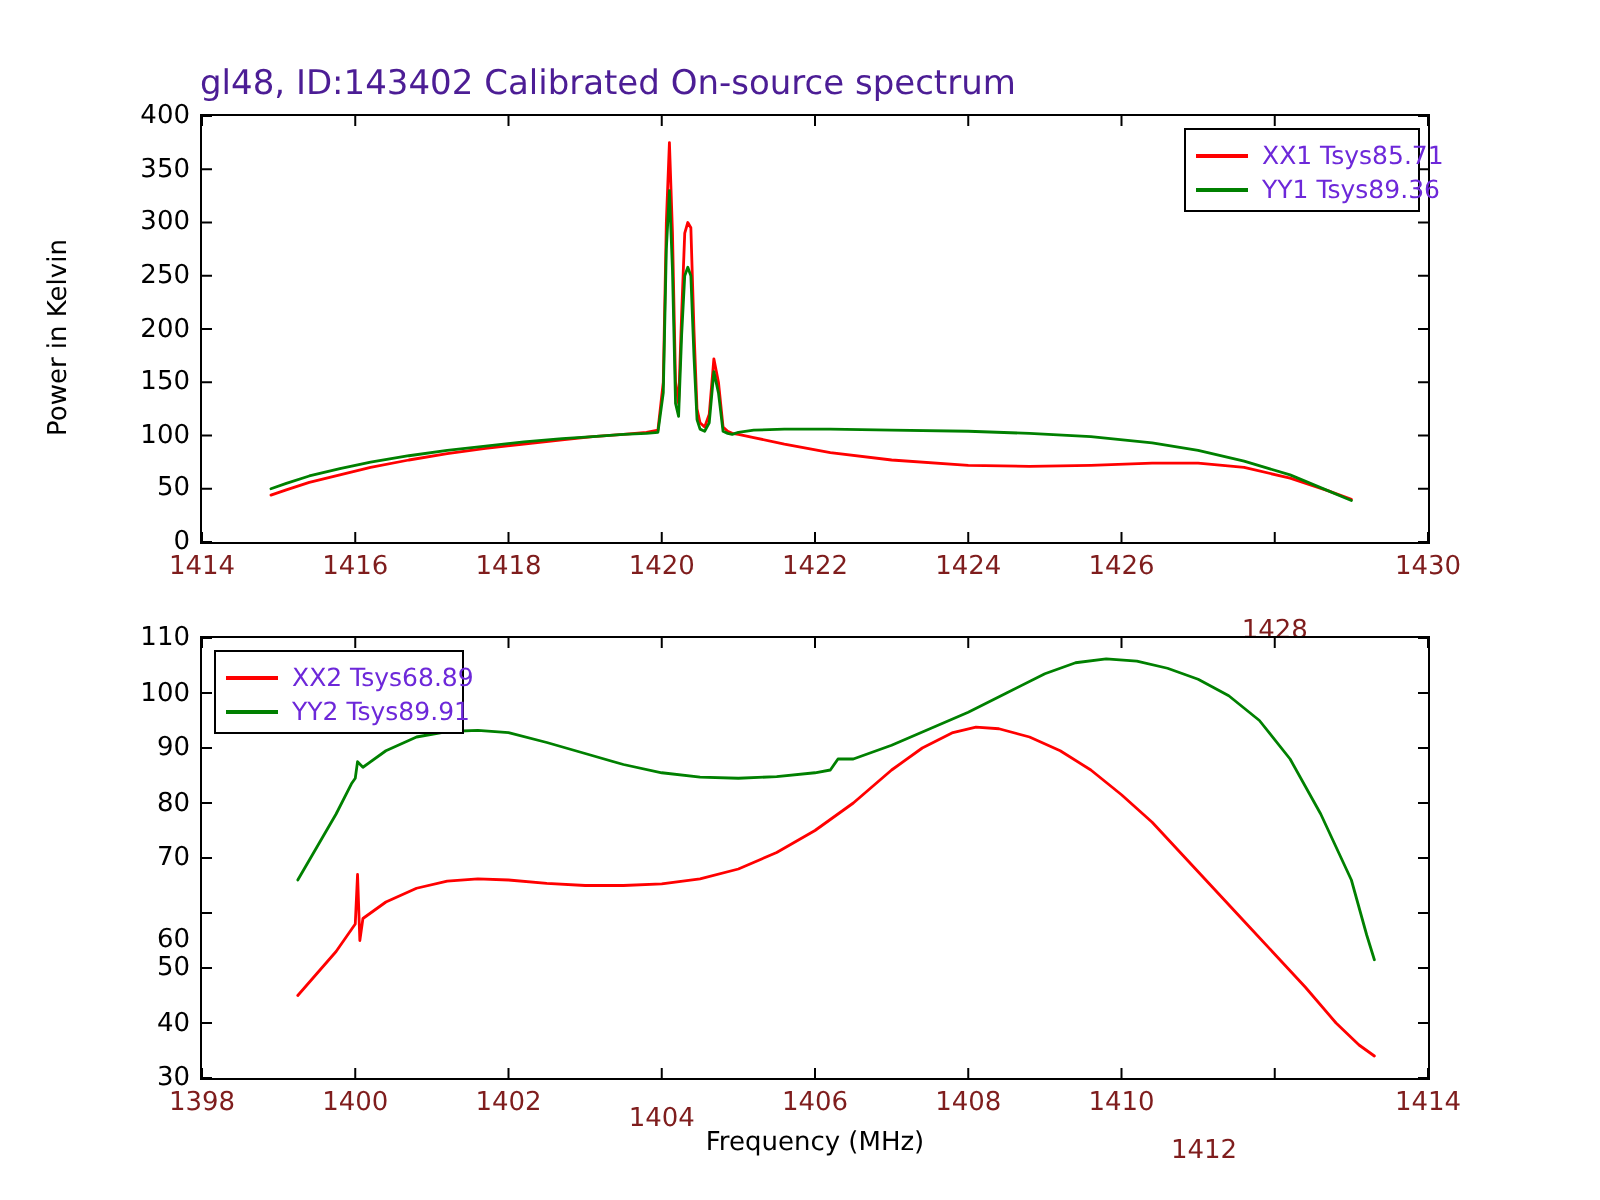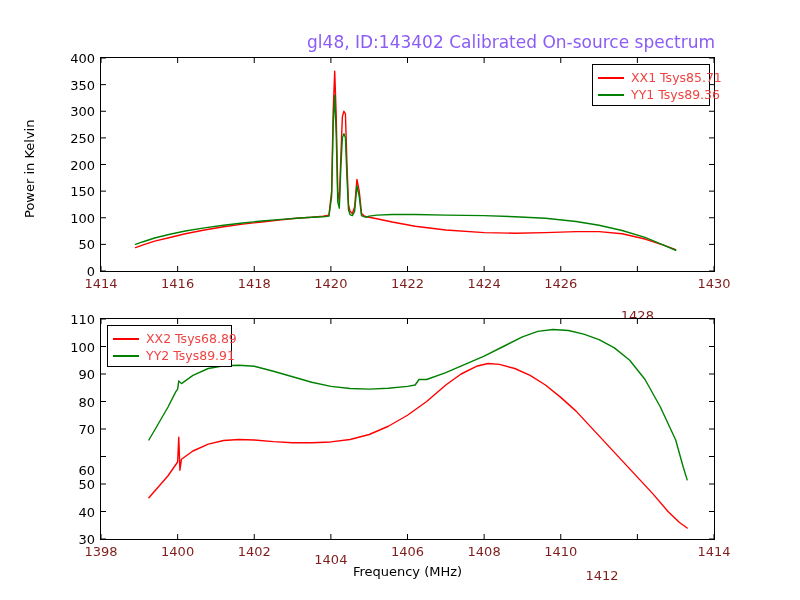--- a/index.html
+++ b/index.html
@@ -20,23 +20,23 @@
     background: #ffffff;
   }
   .plot-frame {
     position: absolute;
     border: 1px solid #000000;
     background: #ffffff;
     box-sizing: border-box;
   }
   .fig-title {
     position: absolute;
-    text-align: right;
+    text-align: left;
     font-size: 17px;
-    color: #8b5cf6;
+    color: #4c1d95;
     white-space: nowrap;
   }
   .axis-label-x {
     position: absolute;
     text-align: center;
     font-size: 13px;
     color: #000000;
     white-space: nowrap;
   }
   .axis-label-y {
@@ -77,21 +77,21 @@
   }
   .legend-swatch {
     width: 26px;
     height: 0;
     border-top: 2px solid #000;
     margin-right: 7px;
     flex: 0 0 auto;
   }
   .legend-text {
     font-size: 12.5px;
-    color: #ef4444;
+    color: #6d28d9;
     white-space: nowrap;
   }
   svg.curves {
     position: absolute;
     left: 0;
     top: 0;
     overflow: visible;
   }
   .tickmark {
     stroke: #000000;

